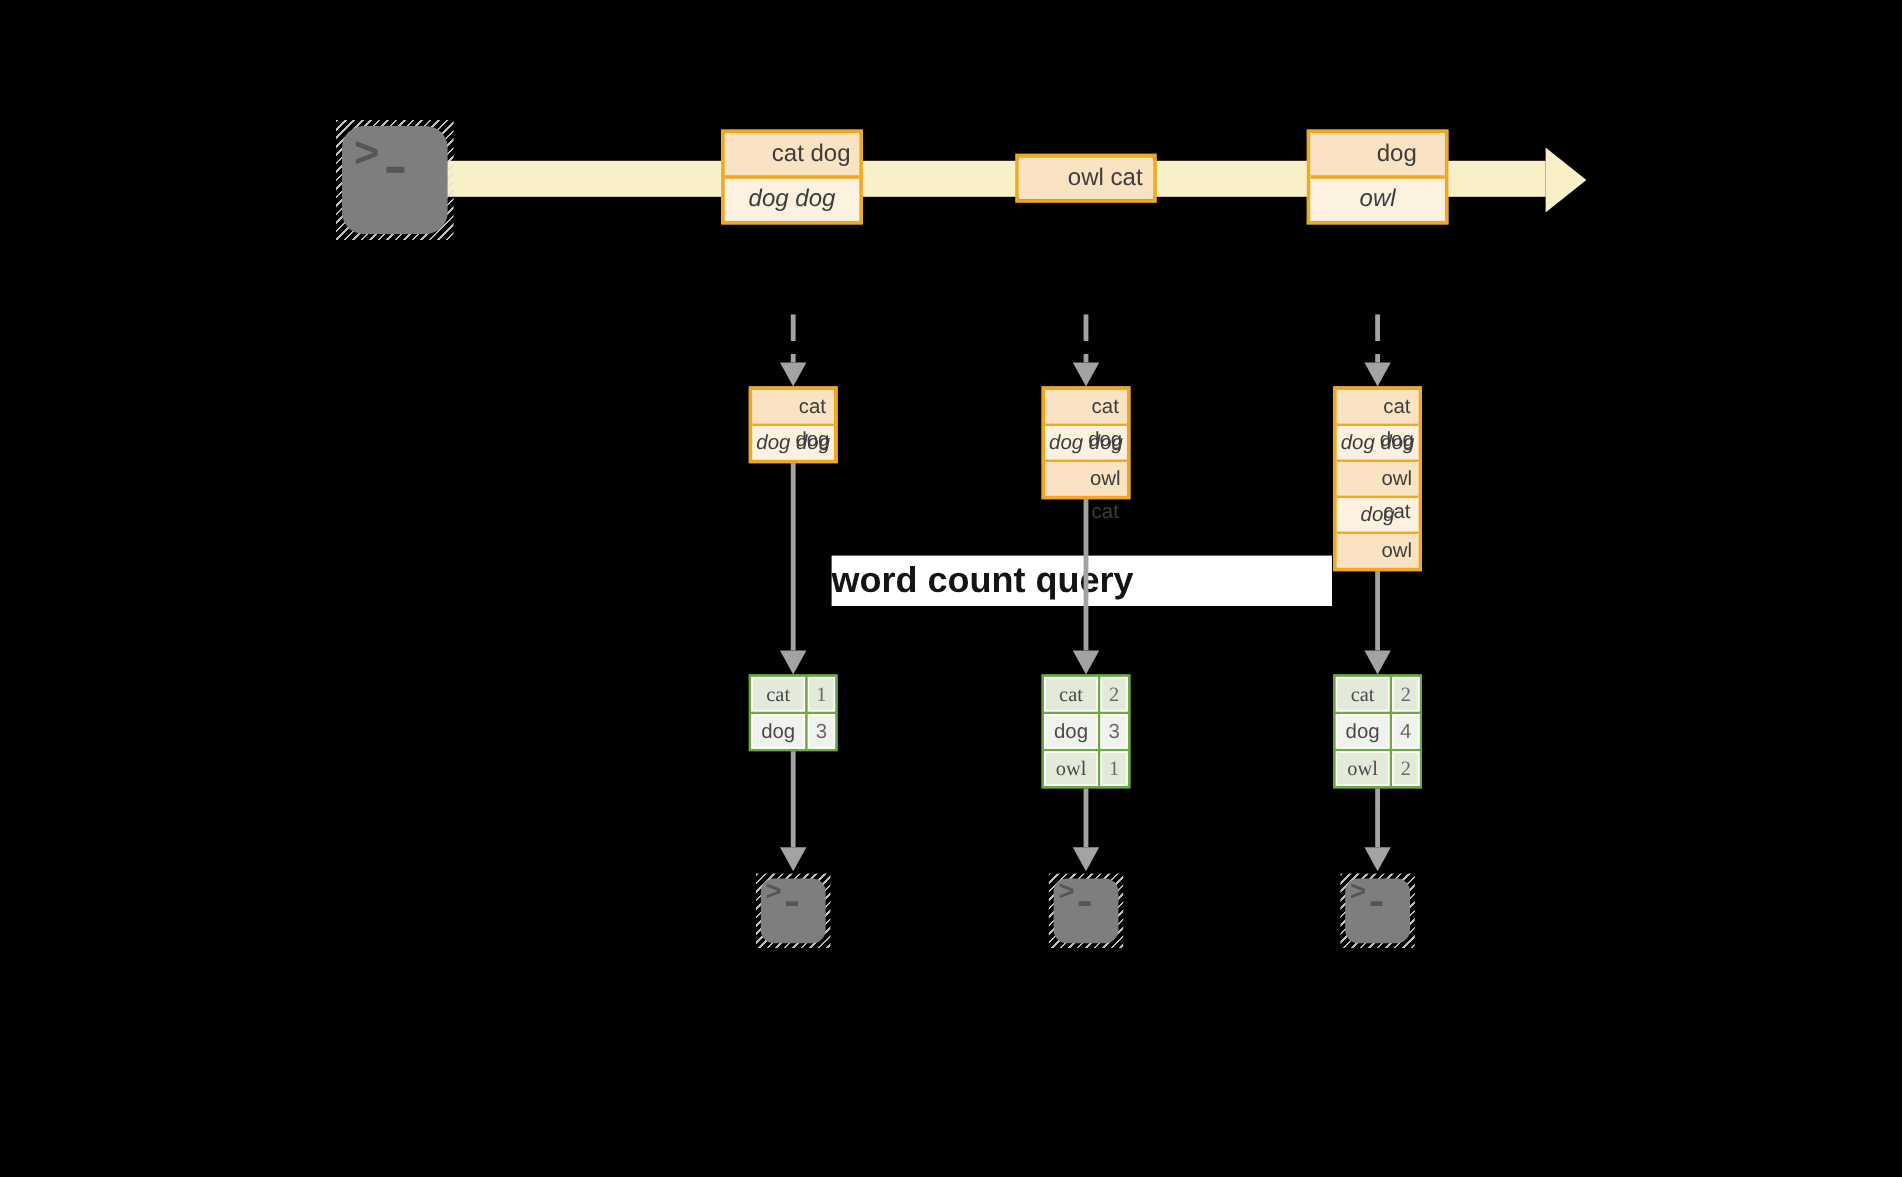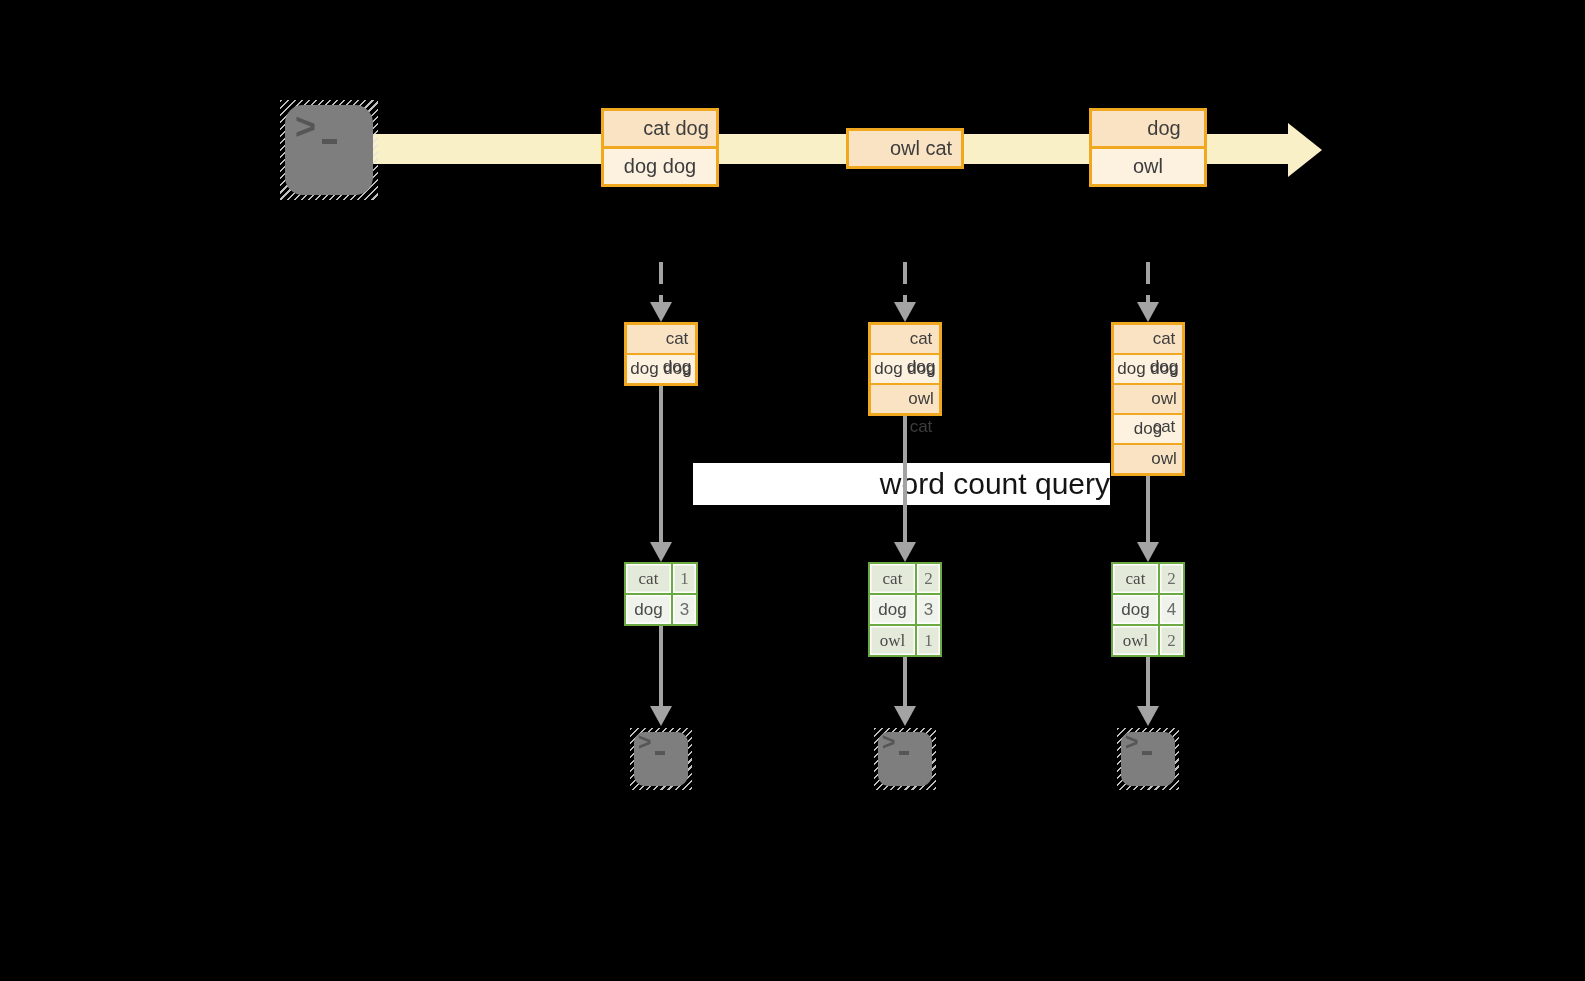--- a/index.html
+++ b/index.html
@@ -25,21 +25,21 @@
   .band{position:absolute;left:370px;top:134px;width:918px;height:30px;background:var(--band);z-index:1;}
   .band-head{position:absolute;left:1288px;top:123px;width:0;height:0;z-index:1;
     border-top:27px solid transparent;border-bottom:27px solid transparent;border-left:34px solid var(--band);}
   
   .obox{position:absolute;box-sizing:border-box;border:3px solid var(--orange);z-index:5;background:var(--peach);}
   .obox .row{height:35px;line-height:35px;text-align:center;font-size:20px;color:var(--ink);}
   .obox .row + .row{border-top:3px solid var(--orange);}
   .sbox .row{height:28px;line-height:28px;font-size:17px;}
   .sbox .row + .row{border-top:2px solid var(--orange);}
   .r-dark{background:var(--peach);padding-left:32px;}
-  .r-light{background:var(--cream);}
+  .r-light{background:var(--cream);font-style:italic;}
   .box-stream-1{left:601px;top:108px;width:118px;}
   .box-stream-2{left:846px;top:128px;width:118px;}
   .box-stream-3{left:1089px;top:108px;width:118px;}
   .box-state-1{left:624px;top:322px;width:74px;}
   .box-state-2{left:868px;top:322px;width:74px;}
   .box-state-3{left:1111px;top:322px;width:74px;}
   
   .vline{position:absolute;width:4px;background:var(--arrow);z-index:3;}
   .vdash{position:absolute;width:4px;z-index:3;
     background:repeating-linear-gradient(180deg,var(--arrow) 0 22px,transparent 22px 33px);}
@@ -52,21 +52,21 @@
   
   .ln-a1{left:659px;top:386px;height:156px;}  .hd-a1{left:650px;top:542px;}
   .ln-a2{left:903px;top:416px;height:126px;}  .hd-a2{left:894px;top:542px;}
   .ln-a3{left:1146px;top:476px;height:66px;}  .hd-a3{left:1137px;top:542px;}
   
   .ln-b1{left:659px;top:626px;height:80px;}   .hd-b1{left:650px;top:706px;}
   .ln-b2{left:903px;top:657px;height:49px;}   .hd-b2{left:894px;top:706px;}
   .ln-b3{left:1146px;top:657px;height:49px;}  .hd-b3{left:1137px;top:706px;}
   
   .qlabel{position:absolute;left:693px;top:463px;width:417px;height:42px;z-index:2;
-    background:#FFFFFF;color:#141414;font-size:30px;line-height:42px;text-align:right;}
+    background:#FFFFFF;color:#141414;font-size:30px;line-height:42px;text-align:left;font-weight:bold;}
   
   .gtable{position:absolute;box-sizing:border-box;z-index:5;display:grid;
     grid-template-columns:45px 23px;grid-auto-rows:29px;gap:2px;
     background:var(--green);border:2px solid var(--green);}
   .gcell{text-align:center;line-height:29px;font-size:17px;color:#4A4A4A;
     box-shadow:inset 0 0 0 1.5px rgba(255,255,255,.95);}
   .gnum{color:#6B6B6B;}
   .gr-dark{background:var(--gcell-dark);font-family:Liberation Serif, serif;}
   .gr-light{background:var(--gcell-light);}
   .tbl-1{left:624px;top:562px;}

